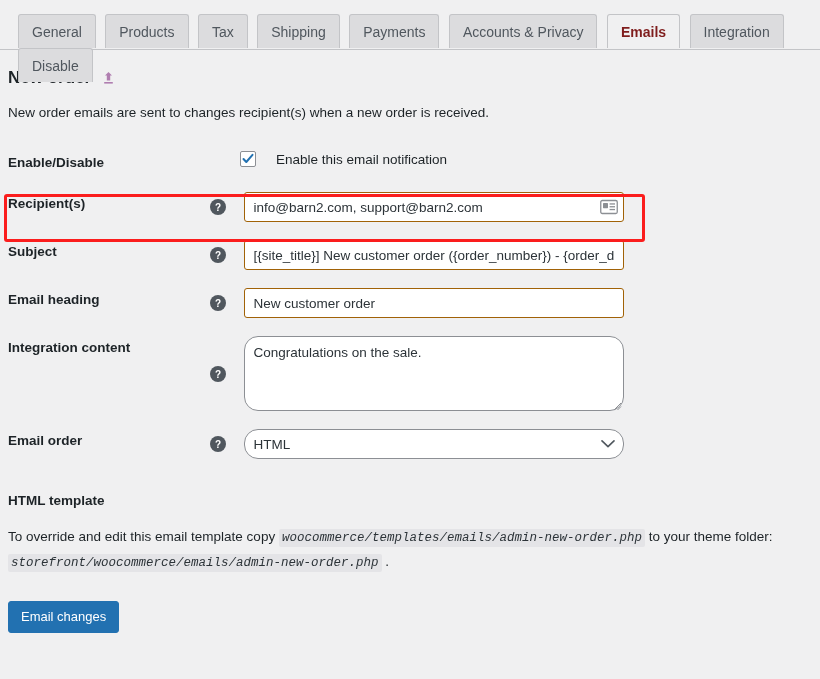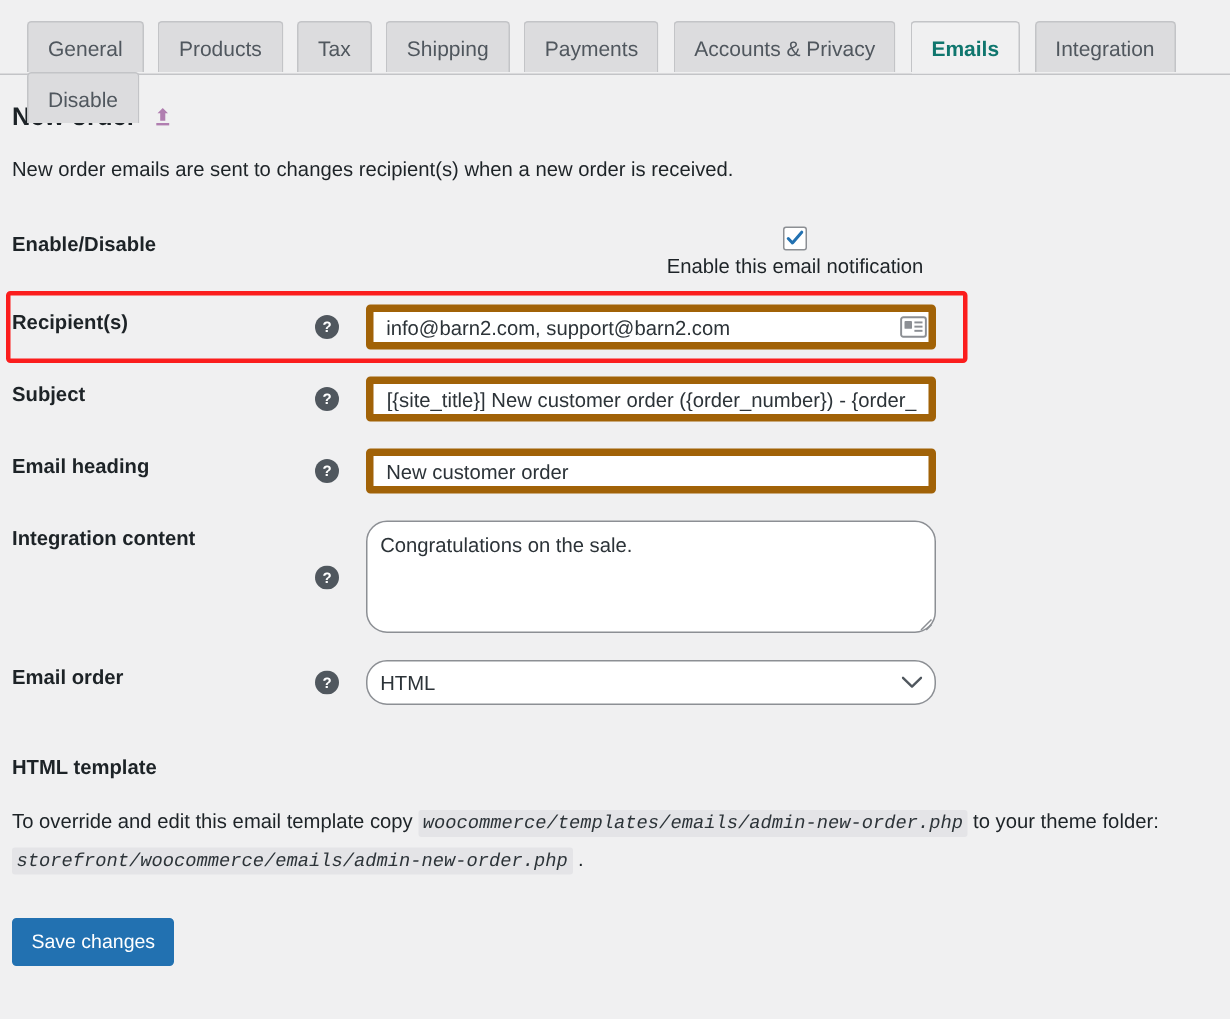--- a/index.html
+++ b/index.html
@@ -47,21 +47,21 @@
     border-bottom: none;
     border-radius: 3px 3px 0 0;
     box-sizing: border-box;
     position: relative;
     z-index: 1;
     cursor: pointer;
     white-space: nowrap;
   }
   .tab.active {
     background: #f0f0f1;
-    color: #0f766e;
+    color: #7f1d1d;
     font-weight: bold;
     border-color: #c3c4c7;
     z-index: 3;
   }
   .tab.active::after {
     content: "";
     position: absolute;
     left: 0;
     right: 0;
     bottom: -1px;
@@ -129,21 +129,21 @@
 
   .text-input {
     width: 380px;
     height: 30px;
     box-sizing: border-box;
     padding: 0 8px;
     font-size: 13.5px;
     font-family: "Liberation Sans", sans-serif;
     color: #2c3338;
     background: #fff;
-    border: 5px solid #a16207;
+    border: 1px solid #a16207;
     border-radius: 3px;
     vertical-align: middle;
     outline: none;
   }
   .input-wrap {
     display: inline-block;
     position: relative;
     vertical-align: middle;
   }
   .contact-icon {
@@ -212,23 +212,22 @@
     top: 50%;
     transform: translateY(-50%);
     line-height: 0;
     pointer-events: none;
   }
 
   
   .checkbox-line {
     display: flex;
     align-items: center;
-    gap: 3px;
+    gap: 20px;
     padding-left: 30px;
-    flex-direction: column;
   }
   .cb {
     width: 16px;
     height: 16px;
     border: 1px solid #8c8f94;
     border-radius: 2px;
     background: #fff;
     position: relative;
     box-sizing: border-box;
     cursor: pointer;
@@ -435,17 +434,17 @@
     </tbody>
   </table>
 
   
   <h3 class="section-title">HTML template</h3>
   <p class="section-body">
     <span>To override and edit this email template copy </span><code class="path">woocommerce/templates/emails/admin-new-order.php</code><span> to your theme folder: </span><code class="path">storefront/woocommerce/emails/admin-new-order.php</code><span> .</span>
   </p>
 
   
-  <button class="save-btn">Save changes</button>
+  <button class="save-btn">Email changes</button>
 
 </div>
 
 <div class="highlight-box"></div>
 
 </body></html>

